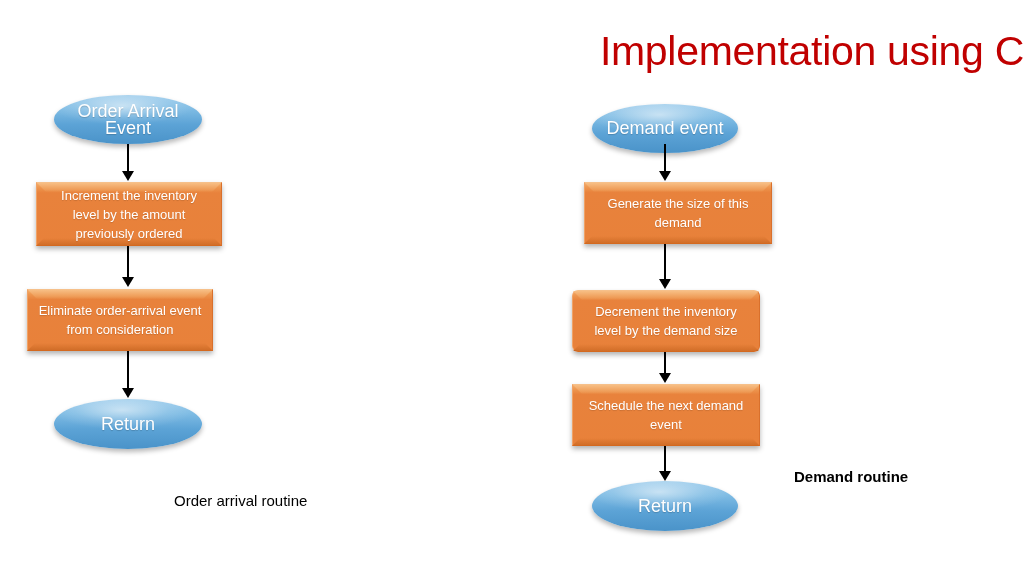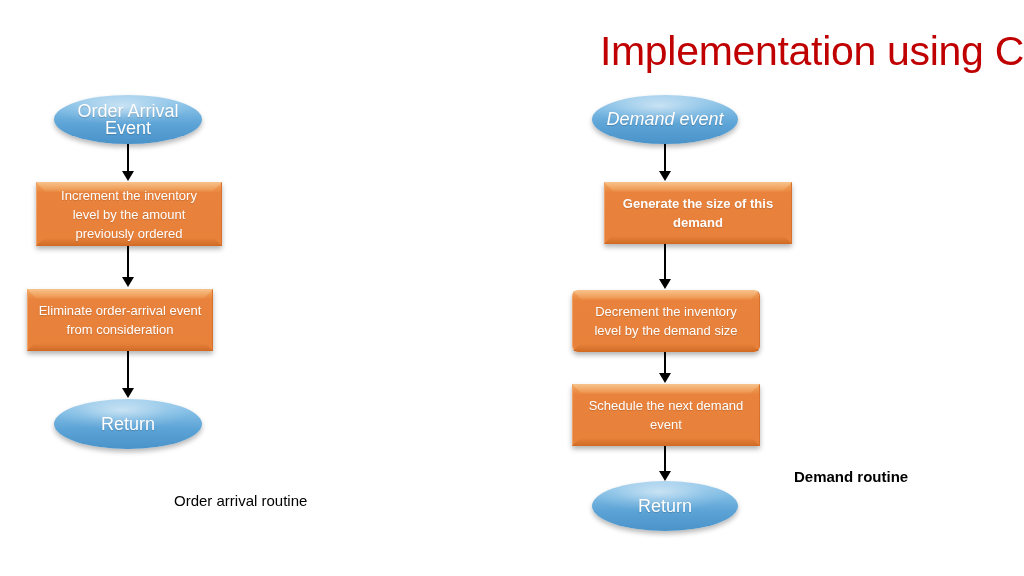--- a/index.html
+++ b/index.html
@@ -162,30 +162,30 @@
   <div class="stem" style="height:38px;"></div>
   <div class="head" style="top:37px;"></div>
 </div>
 
 <div class="node terminator" style="left:54px; top:399px; width:148px; height:50px;">
   <span class="node-label">Return</span>
 </div>
 
 <div class="caption" style="left:174px; top:486px;margin-top:6px;">Order arrival routine</div>
 
-<div class="node terminator" style="left:592px; top:95px; width:146px; height:49px;font-style:italic;">
+<div class="node terminator" style="left:592px; top:104px; width:146px; height:49px;">
   <span class="node-label">Demand event</span>
 </div>
 
 <div class="connector" style="left:649px; top:144px; width:32px; height:38px;">
   <div class="stem" style="height:28px;"></div>
   <div class="head" style="top:27px;"></div>
 </div>
 
-<div class="process" style="left:604px; top:182px; width:186px; height:60px;font-weight:bold;">
+<div class="process" style="left:584px; top:182px; width:186px; height:60px;">
   <span class="node-label">Generate the size of this demand</span>
 </div>
 
 <div class="connector" style="left:649px; top:244px; width:32px; height:46px;">
   <div class="stem" style="height:36px;"></div>
   <div class="head" style="top:35px;"></div>
 </div>
 
 <div class="process" style="left:572px; top:290px; width:186px; height:60px;border-radius:6px;">
   <span class="node-label">Decrement the inventory level by the demand size</span>

